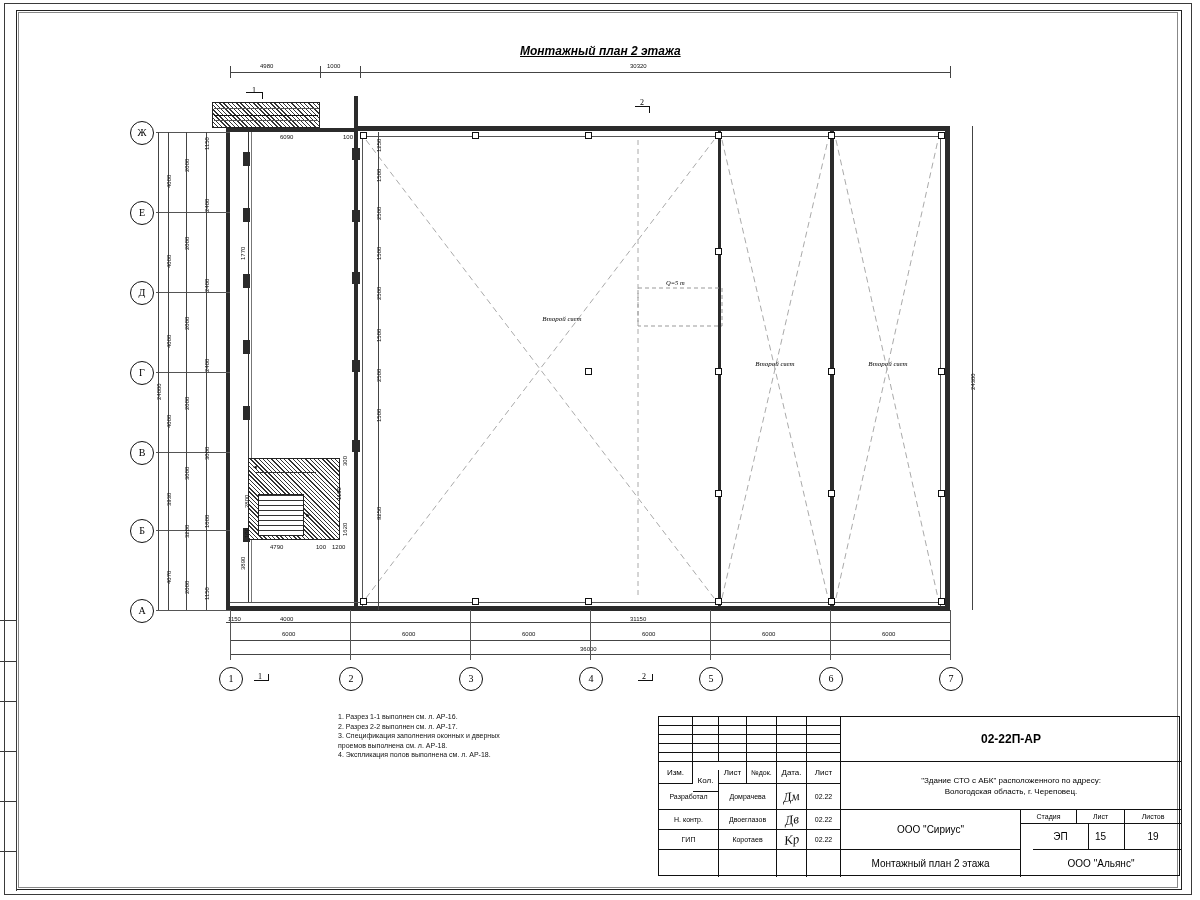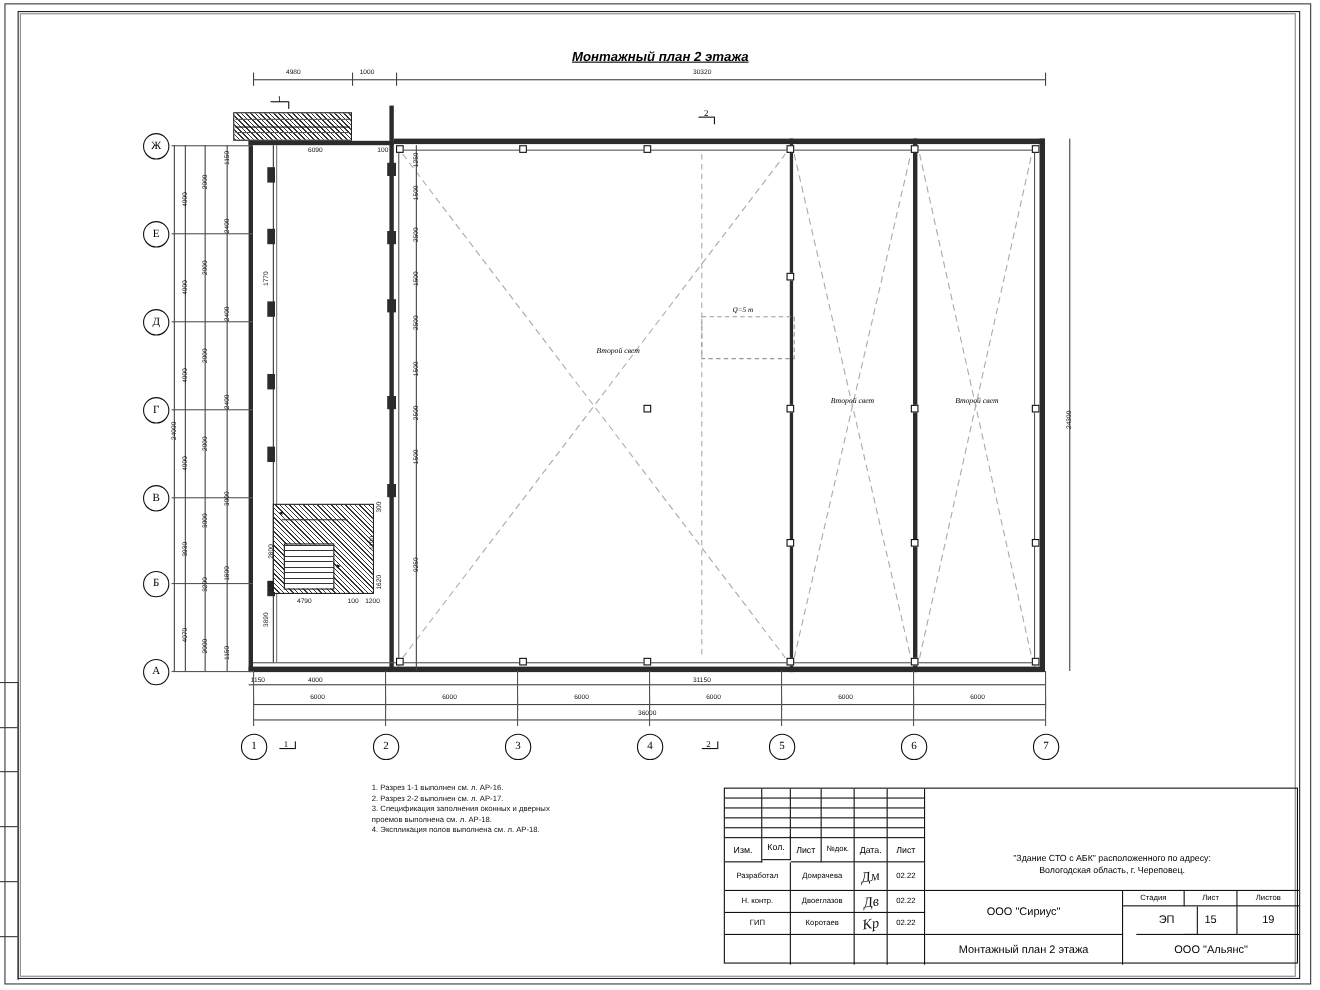--- a/index.html
+++ b/index.html
@@ -486,21 +486,21 @@
     <div class="cell" style="left:148px;top:27px; width:34px; height:9px;"></div>
 
     <div class="cell" style="left:0;   top:36px;  width:34px; height:9px;"></div>
     <div class="cell" style="left:34px; top:36px; width:26px; height:9px;"></div>
     <div class="cell" style="left:60px; top:36px; width:28px; height:9px;"></div>
     <div class="cell" style="left:88px; top:36px; width:30px; height:9px;"></div>
     <div class="cell" style="left:118px;top:36px; width:30px; height:9px;"></div>
     <div class="cell" style="left:148px;top:36px; width:34px; height:9px;"></div>
 
     <div class="cell small" style="left:0;   top:45px; width:34px; height:22px;">Изм.</div>
-    <div class="cell small" style="left:34px; top:43px; width:26px; height:22px;">Кол.</div>
+    <div class="cell small" style="left:34px; top:53px; width:26px; height:22px;">Кол.</div>
     <div class="cell small" style="left:60px; top:45px; width:28px; height:22px;">Лист</div>
     <div class="cell tiny" style="left:88px; top:45px; width:30px; height:22px;">№док.</div>
     <div class="cell small" style="left:118px;top:45px; width:30px; height:22px;">Дата.</div>
     <div class="cell small" style="left:148px;top:45px; width:34px; height:22px;">Лист</div>
 
     <div class="cell tiny" style="left:0;   top:67px; width:60px; height:26px;">Разработал</div>
     <div class="cell tiny" style="left:60px; top:67px; width:58px; height:26px;">Домрачева</div>
     <div class="cell" style="left:118px;top:67px; width:30px; height:26px;">
         <span class="sig">Дм</span>
       </div>
@@ -518,20 +518,21 @@
     <div class="cell" style="left:118px;top:113px; width:30px; height:20px;">
         <span class="sig">Кр</span>
       </div>
     <div class="cell tiny" style="left:148px;top:113px; width:34px; height:20px;">02.22</div>
 
     <div class="cell nb-b" style="left:0;   top:133px; width:60px; height:27px;"></div>
     <div class="cell nb-b" style="left:60px; top:133px; width:58px; height:27px;"></div>
     <div class="cell nb-b" style="left:118px;top:133px; width:30px; height:27px;"></div>
     <div class="cell nb-b" style="left:148px;top:133px; width:34px; height:27px;"></div>
 
+    <div class="cell big" style="left:182px; top:0; width:340px; height:45px; border-right:none;">02-22П-АР</div>
 
     <div class="cell" style="left:182px; top:45px; width:340px; height:48px; border-right:none;">
       <span class="obj-addr" style="white-space:pre-line;">"Здание СТО с АБК" расположенного по адресу:
 Вологодская область, г. Череповец.</span>
     </div>
 
     <div class="cell med" style="left:182px; top:93px; width:180px; height:40px;">ООО "Сириус"</div>
 
     <div class="cell tiny" style="left:362px; top:93px; width:56px; height:14px;">Стадия</div>
     <div class="cell tiny" style="left:418px; top:93px; width:48px; height:14px;">Лист</div>

